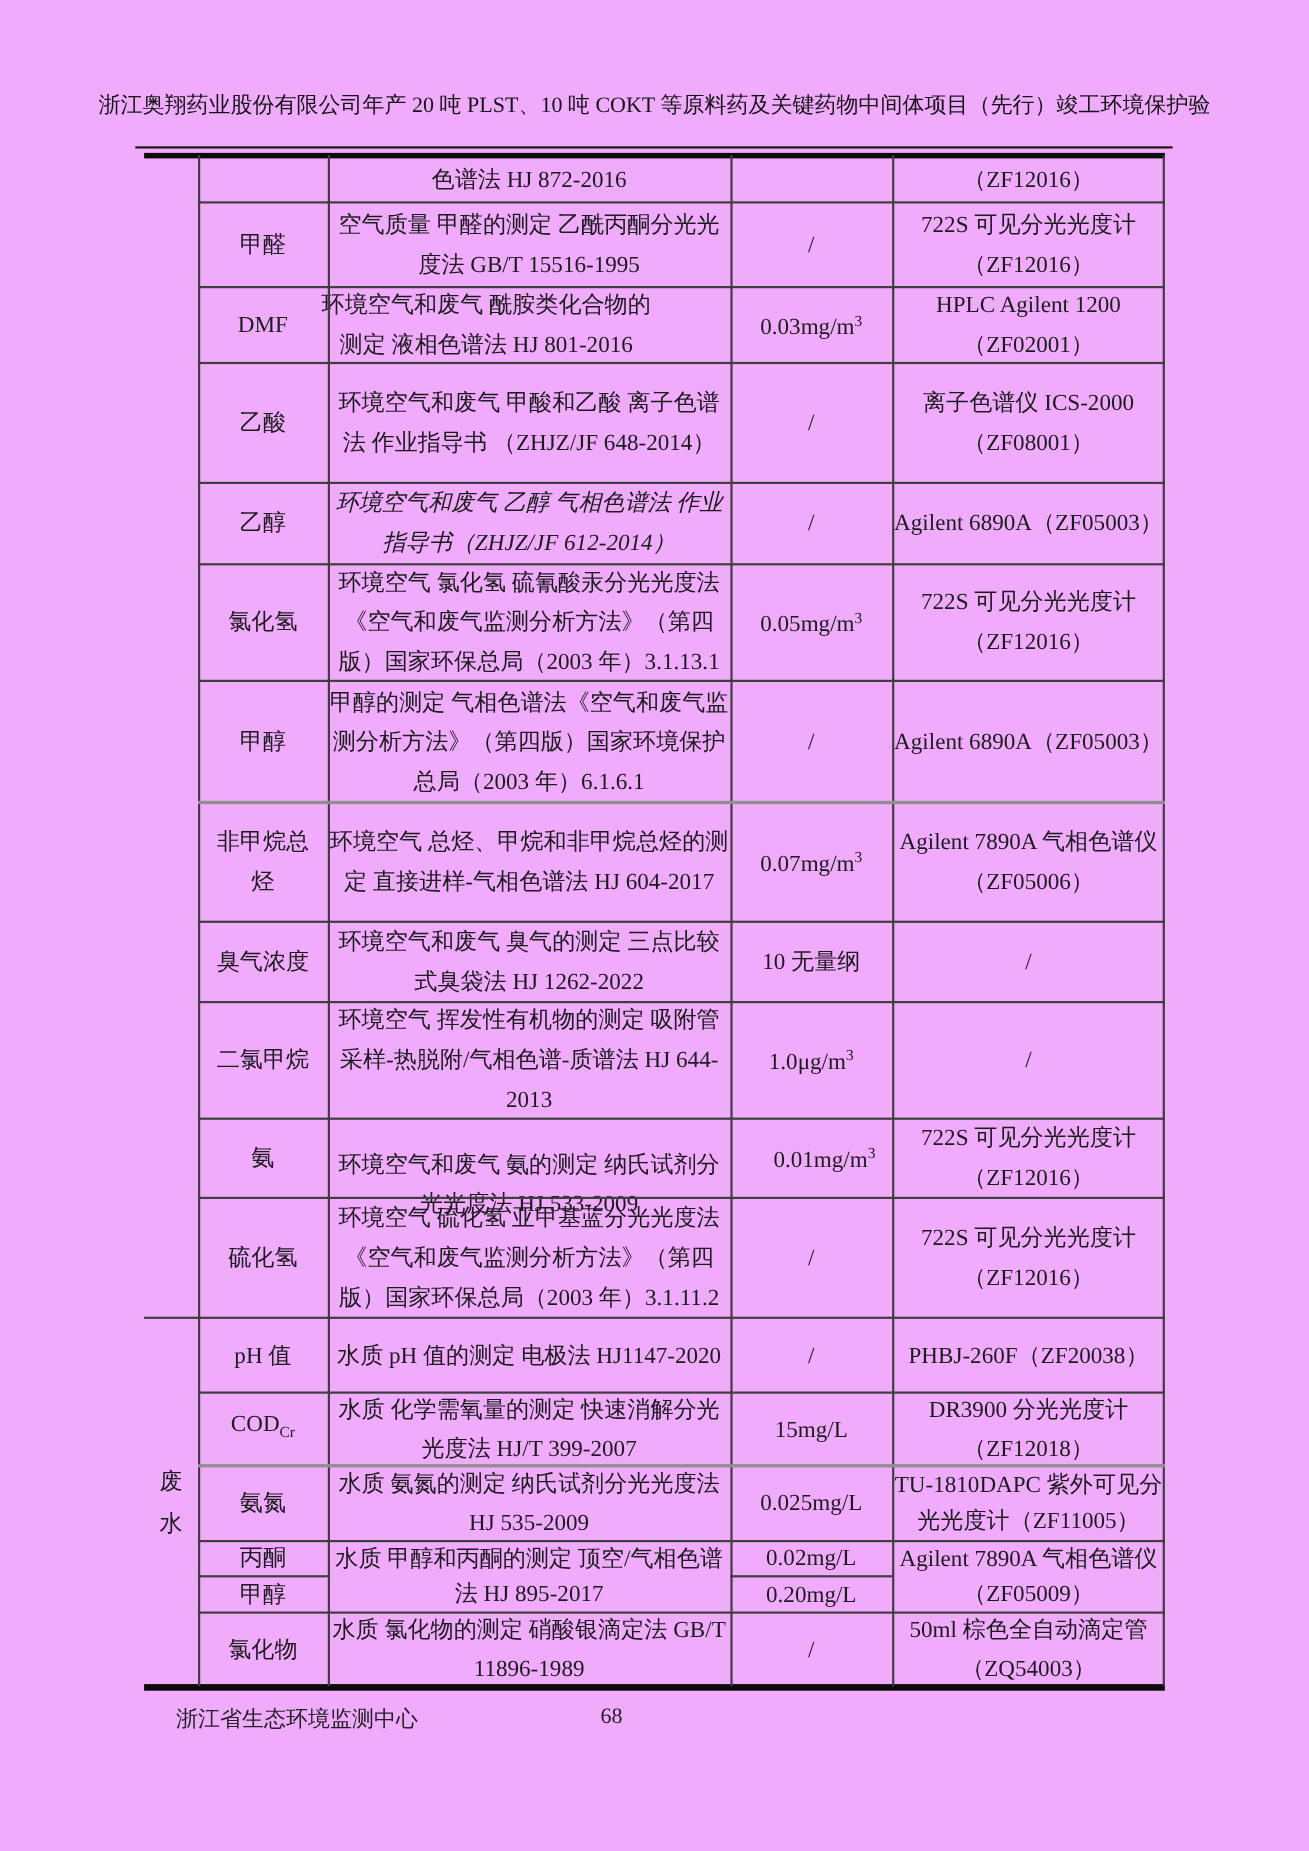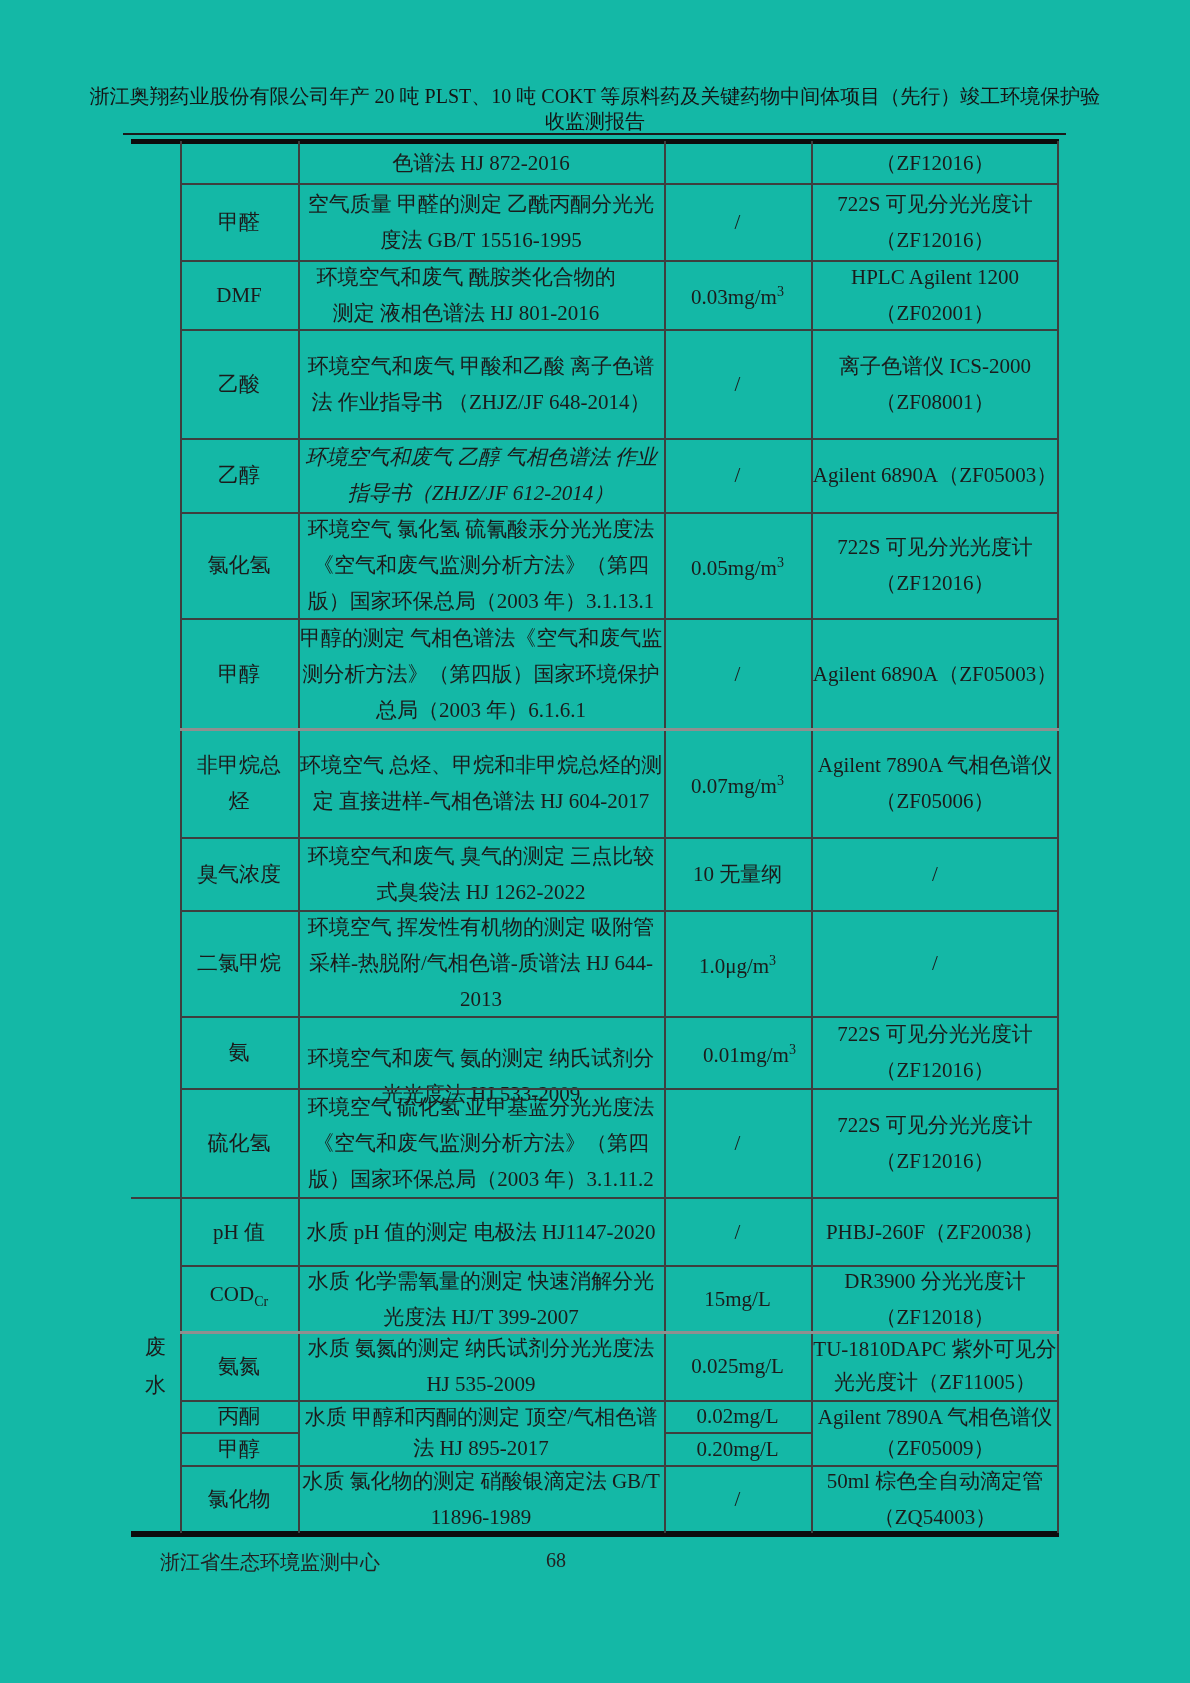--- a/index.html
+++ b/index.html
@@ -1,20 +1,20 @@
 <!DOCTYPE html>
 <html><head>
 <meta charset="utf-8">
 <style>
   html,body{margin:0;padding:0;background:#e8e8e8;}
   #page{
     position:relative;
     width:1190px;height:1683px;
     margin:0 auto;
-    background:#14b8a6;
+    background:#f0abfc;
     font-family:"Liberation Serif","DejaVu Serif",serif;
     color:#1b1b1b;
     overflow:hidden;
   }
   .hdr{
     position:absolute;top:84px;left:0;width:100%;
     text-align:center;font-size:20px;line-height:25px;
     color:#141414;
   }
   .cell{
@@ -33,21 +33,20 @@
   .footer-org{position:absolute;left:160px;top:1549px;font-size:20px;color:#222;}
   .page-num{position:absolute;left:546px;top:1549px;font-size:20px;color:#222;}
 </style>
 </head>
 <body>
 
 <div id="page">
 
   <div class="hdr">
     <div>浙江奥翔药业股份有限公司年产 20 吨 PLST、10 吨 COKT 等原料药及关键药物中间体项目（先行）竣工环境保护验</div>
-    <div>收监测报告</div>
   </div>
 
   <div id="table-layer">
       <div class="cell" style="left: 180px; top: 143px; width: 118px; height: 40px;">
         <span class="cw" style="width: 100px; word-break: break-all;"><span></span></span>
       </div>
       <div class="cell" style="left: 298px; top: 143px; width: 366px; height: 40px; line-height: 36px;">
         <span class="cw"><span>色谱法 HJ 872-2016</span></span>
       </div>
       <div class="cell" style="left: 811px; top: 143px; width: 248px; height: 40px; line-height: 36px;">
@@ -64,21 +63,21 @@
       </div>
       <div class="cell" style="left: 811px; top: 183px; width: 248px; height: 77px; line-height: 36px;">
         <span class="cw"><span>722S 可见分光光度计（ZF12016）</span></span>
       </div>
       <div class="cell" style="left: 664px; top: 183px; width: 147px; height: 77px;">
         <span class="cw"><span>/</span></span>
       </div>
       <div class="cell" style="left: 180px; top: 260px; width: 118px; height: 69px;">
         <span class="cw" style="width: 100px; word-break: break-all;"><span>DMF</span></span>
       </div>
-      <div class="cell" style="left: 314px; top: 260px; width: 304px; height: 69px; line-height: 36px;">
+      <div class="cell" style="left: 290px; top: 260px; width: 304px; height: 69px; line-height: 36px;">
         <span class="cw"><span>环境空气和废气 酰胺类化合物的测定 液相色谱法 HJ 801-2016</span></span>
       </div>
       <div class="cell" style="left: 811px; top: 260px; width: 248px; height: 69px; line-height: 36px;">
         <span class="cw"><span>HPLC Agilent 1200（ZF02001）</span></span>
       </div>
       <div class="cell" style="left: 664px; top: 260px; width: 147px; height: 69px;">
         <span class="cw"><span>0.03mg/m<sup>3</sup></span></span>
       </div>
       <div class="cell" style="left: 180px; top: 329px; width: 118px; height: 109px;">
         <span class="cw" style="width: 100px; word-break: break-all;"><span>乙酸</span></span>

